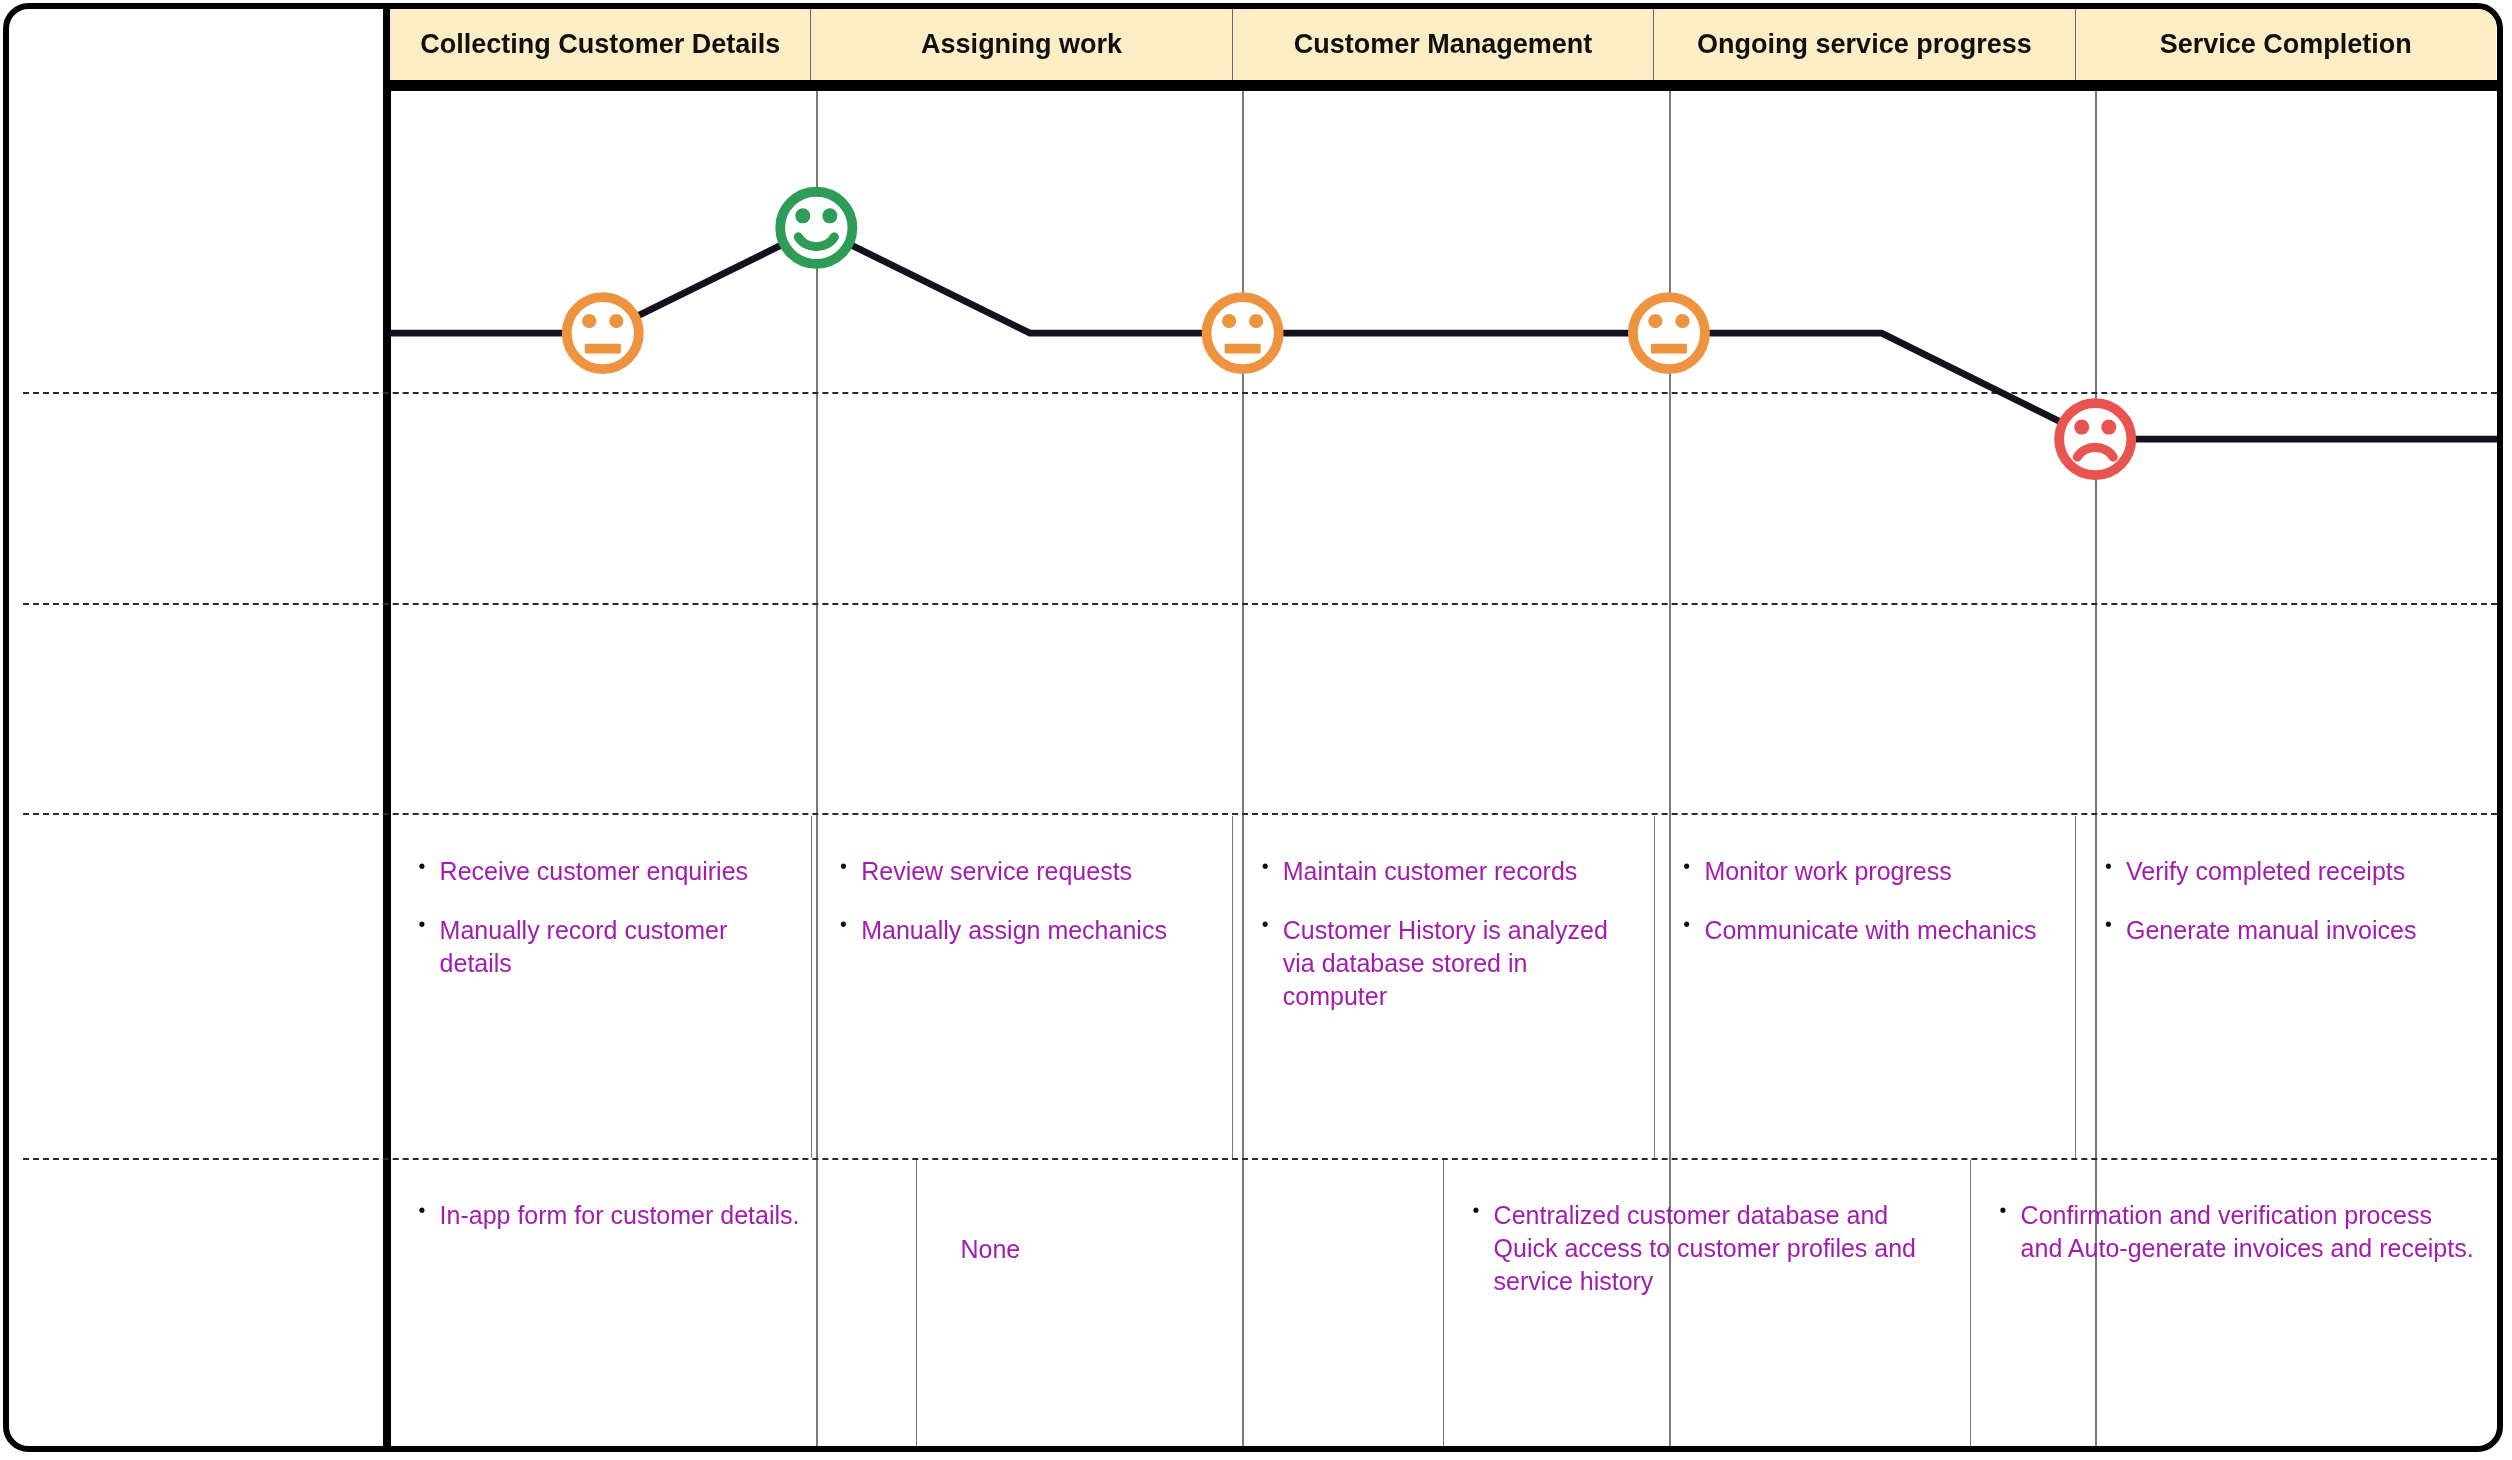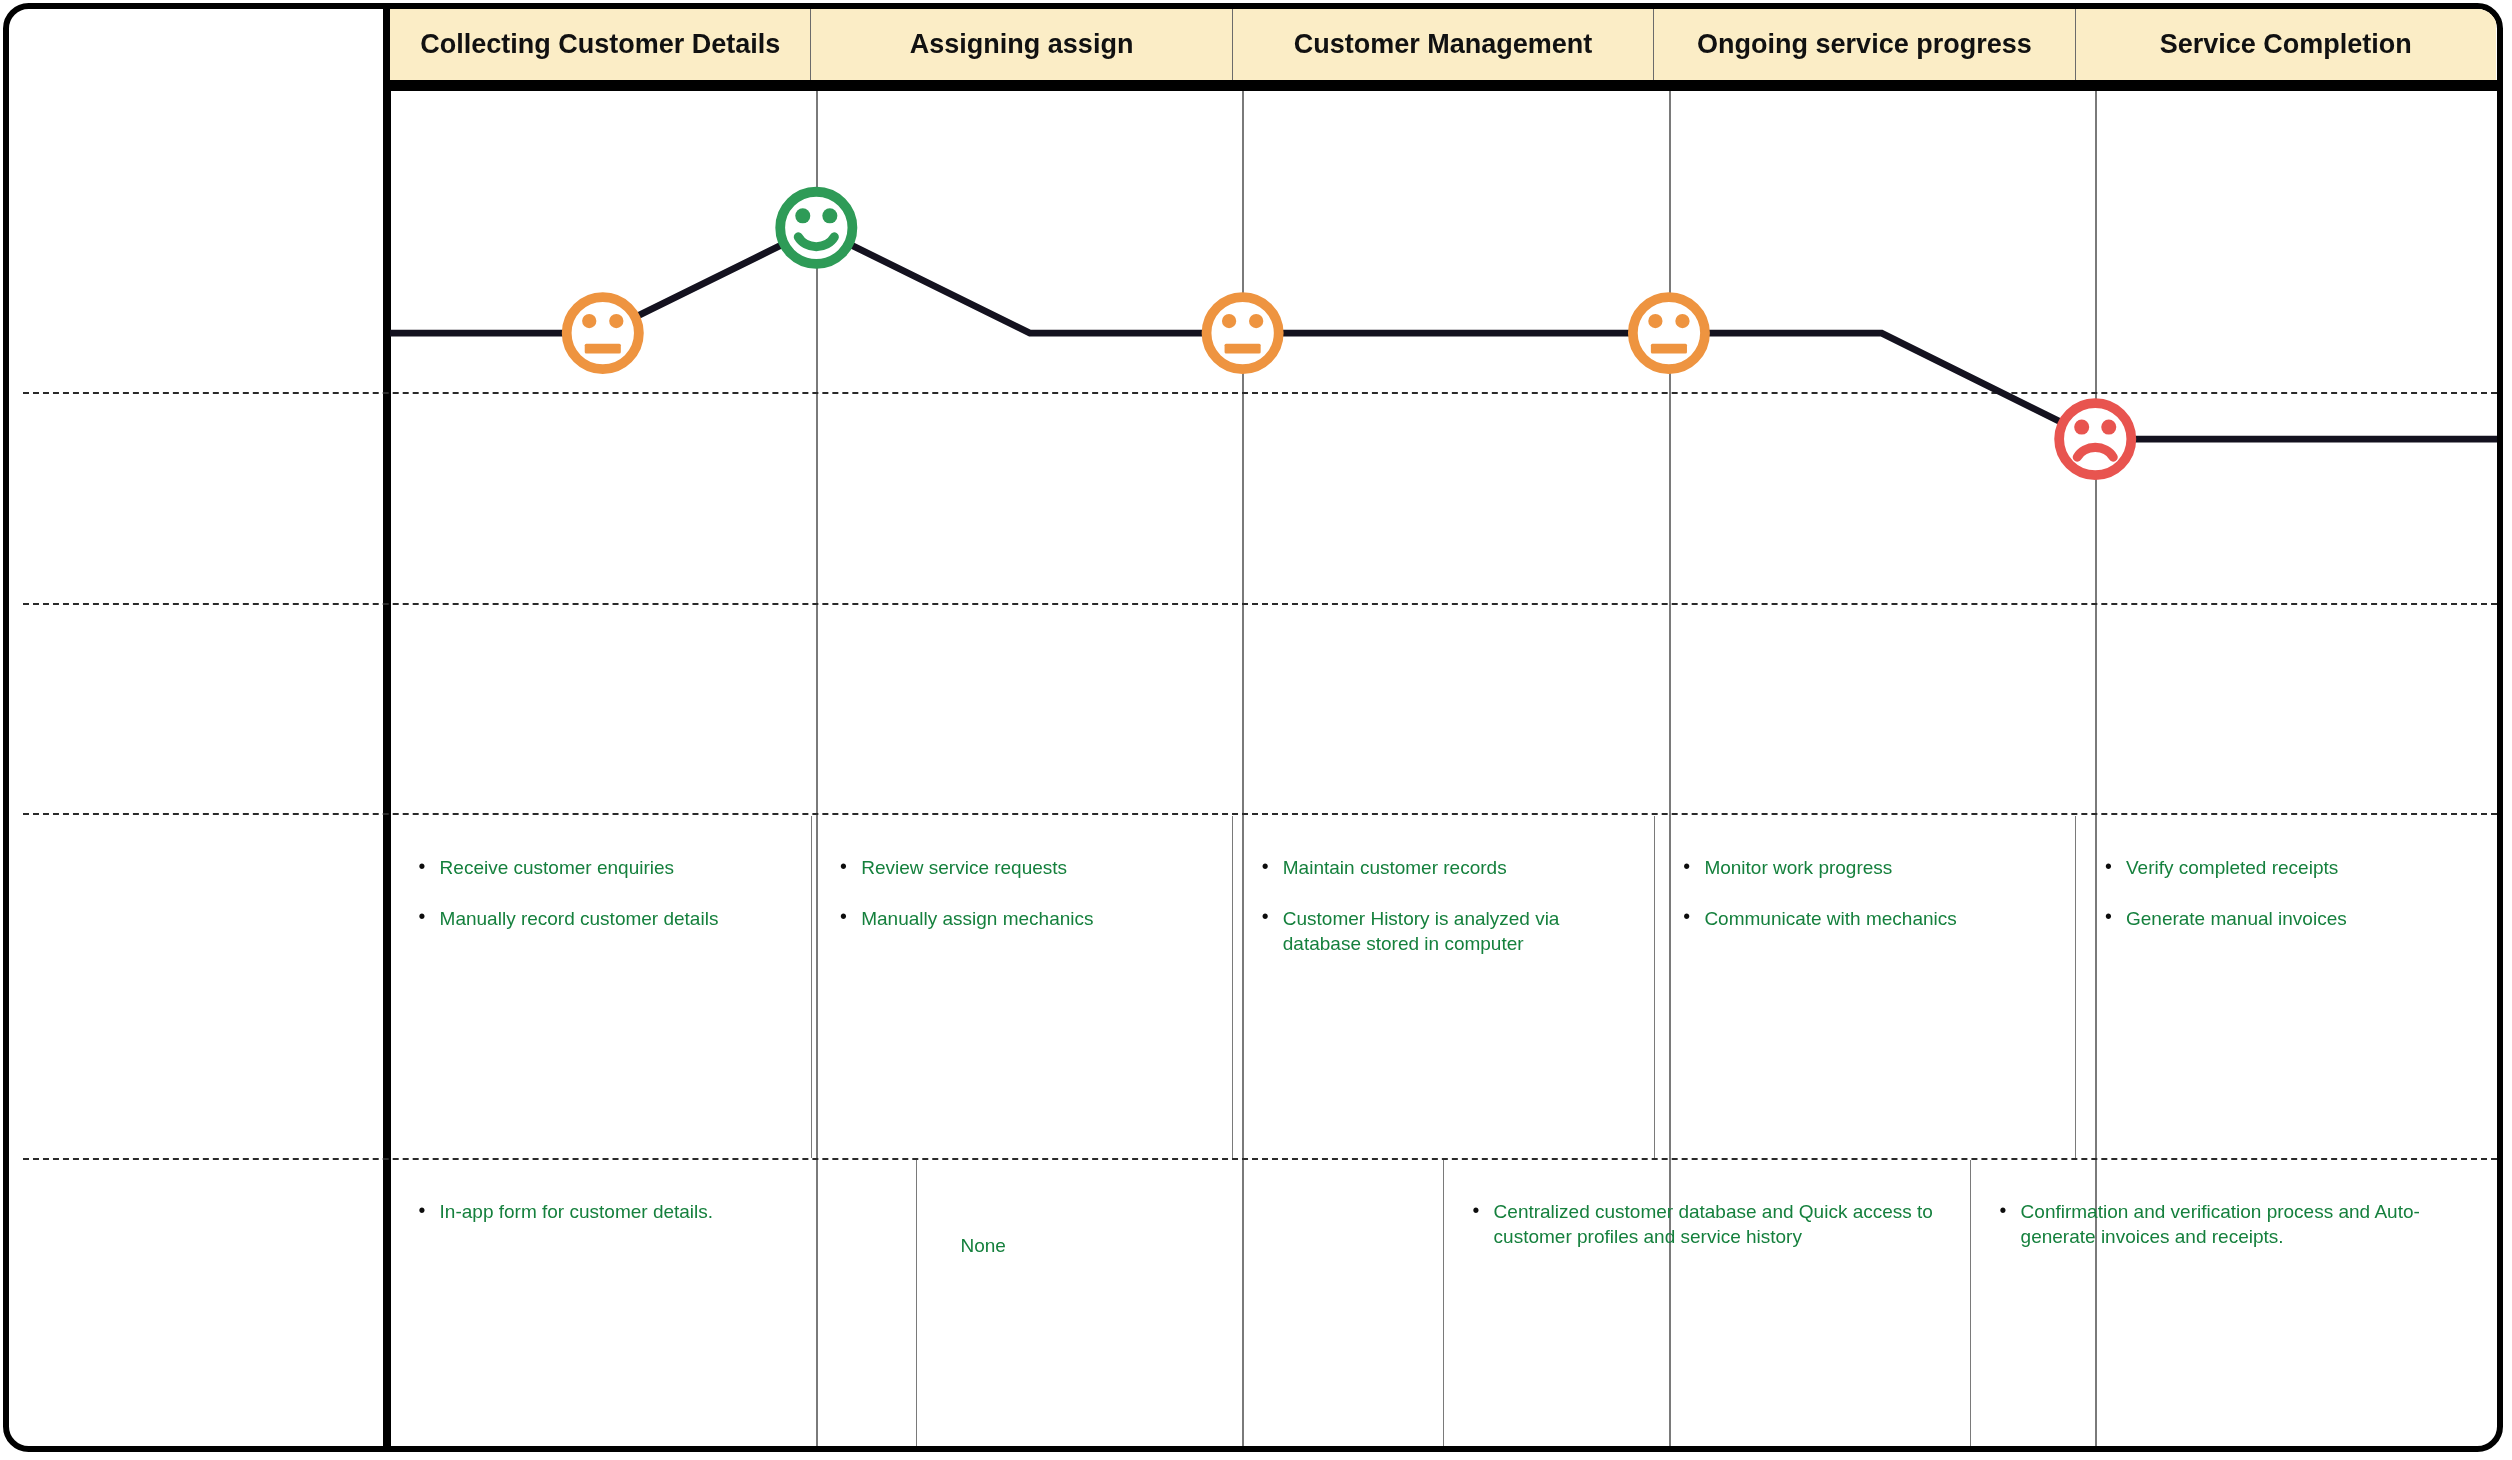--- a/index.html
+++ b/index.html
@@ -128,23 +128,23 @@
   .cell:last-child{border-right:none;}
   .bullet-list{
     list-style:none;
     margin:0; padding:0;
   }
   .bullet-list li{
     position:relative;
     padding-left:22.6px;
     margin-bottom:25.6px;
     font-family:"Liberation Sans",sans-serif;
-    font-size:19px;
+    font-size:25px;
     line-height:1.32;
-    color:#15803d;
+    color:#a21caf;
     white-space:pre-line;
   }
   .bullet-list li.no-bullet{padding-left:16.5px;margin-top:34px;}
   .bullet-list li:not(.no-bullet)::before{
     content:"\2022";
     position:absolute;
     left:1.5px; top:-1.5px;
     font-size:19.5px;
     color:#0d0d0d;
   }
@@ -155,21 +155,21 @@
 <div id="canvas">
   <div id="frame">
 
     <div id="sidebar-divider"></div>
 
     <div id="header">
       <div class="head-cell">
         <span>Collecting Customer Details</span>
       </div>
       <div class="head-cell">
-        <span>Assigning assign</span>
+        <span>Assigning work</span>
       </div>
       <div class="head-cell">
         <span>Customer Management</span>
       </div>
       <div class="head-cell">
         <span>Ongoing service progress</span>
       </div>
       <div class="head-cell">
         <span>Service Completion</span>
       </div>

